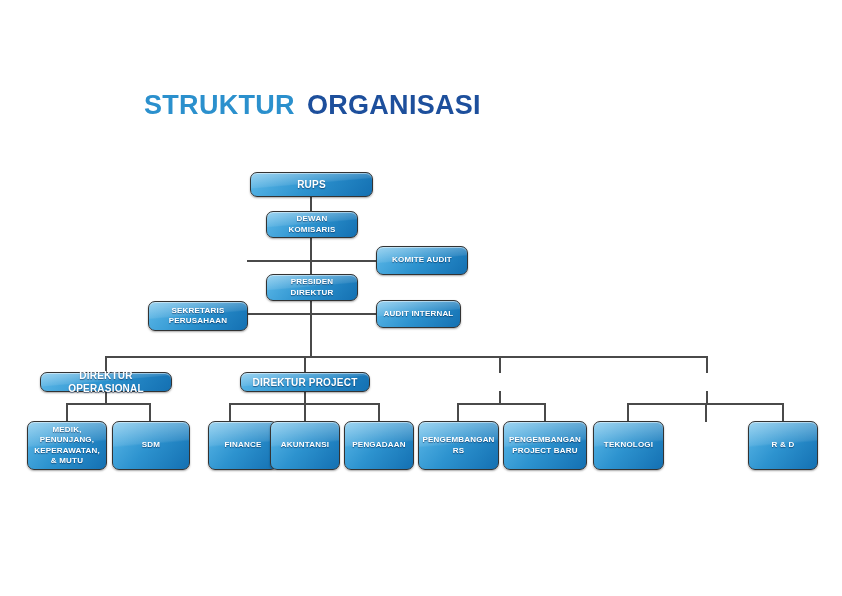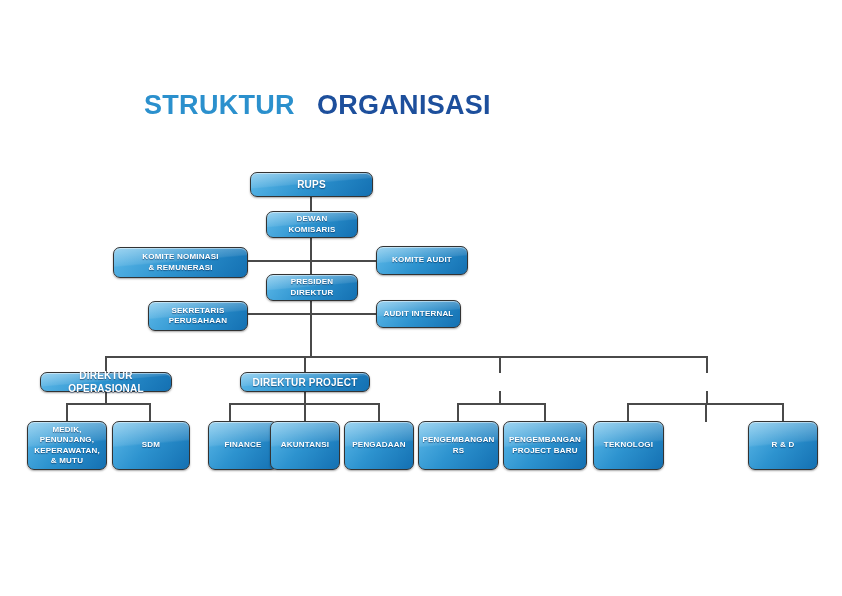--- a/index.html
+++ b/index.html
@@ -17,21 +17,21 @@
     width:842px;height:596px;
     background:#ffffff;
     font-family:"Liberation Sans", sans-serif;
     overflow:hidden;
   }
   .title{
     position:absolute;left:144px;top:90px;
     font-size:27px;font-weight:700;letter-spacing:.3px;
     white-space:nowrap;
   }
-  .title .t1{color:var(--title-word1);margin-right:22px;}
+  .title .t1{color:var(--title-word1);margin-right:12px;}
   .title .t2{color:var(--title-word2);}
   svg.connectors{position:absolute;left:0;top:0;}
   .node{
     position:absolute;box-sizing:border-box;
     border:1.5px solid var(--box-border);
     border-radius:7px;
     background:
       linear-gradient(175deg, rgba(255,255,255,.40) 0%, rgba(255,255,255,.10) 44%, rgba(255,255,255,0) 48%),
       linear-gradient(130deg, var(--box-light) 0%, var(--box-mid) 48%, var(--box-dark) 100%);
     box-shadow:0 1px 2px rgba(0,0,0,.35), inset 0 1px 0 rgba(255,255,255,.45);
@@ -89,22 +89,20 @@
       <line x1="706" y1="404" x2="706" y2="421"></line>
       <line x1="783" y1="404" x2="783" y2="421"></line>
     </g>
   </svg>
 
   <div class="node lg" style="left:250px;top:172px;width:123px;height:25px">RUPS</div>
 
   <div class="node" style="left:266px;top:211px;width:92px;height:27px">DEWAN
 KOMISARIS</div>
 
-  <div class="node" style="left:113px;top:247px;width:135px;height:31px">KOMITE NOMINASI
-&amp; REMUNERASI</div>
   <div class="node" style="left:376px;top:246px;width:92px;height:29px">KOMITE AUDIT</div>
 
   <div class="node" style="left:266px;top:274px;width:92px;height:27px">PRESIDEN
 DIREKTUR</div>
 
   <div class="node" style="left:148px;top:301px;width:100px;height:30px">SEKRETARIS
 PERUSAHAAN</div>
   <div class="node" style="left:376px;top:300px;width:85px;height:28px">AUDIT INTERNAL</div>
 
   <div class="node lg" style="left:40px;top:372px;width:132px;height:20px">DIREKTUR OPERASIONAL</div>

